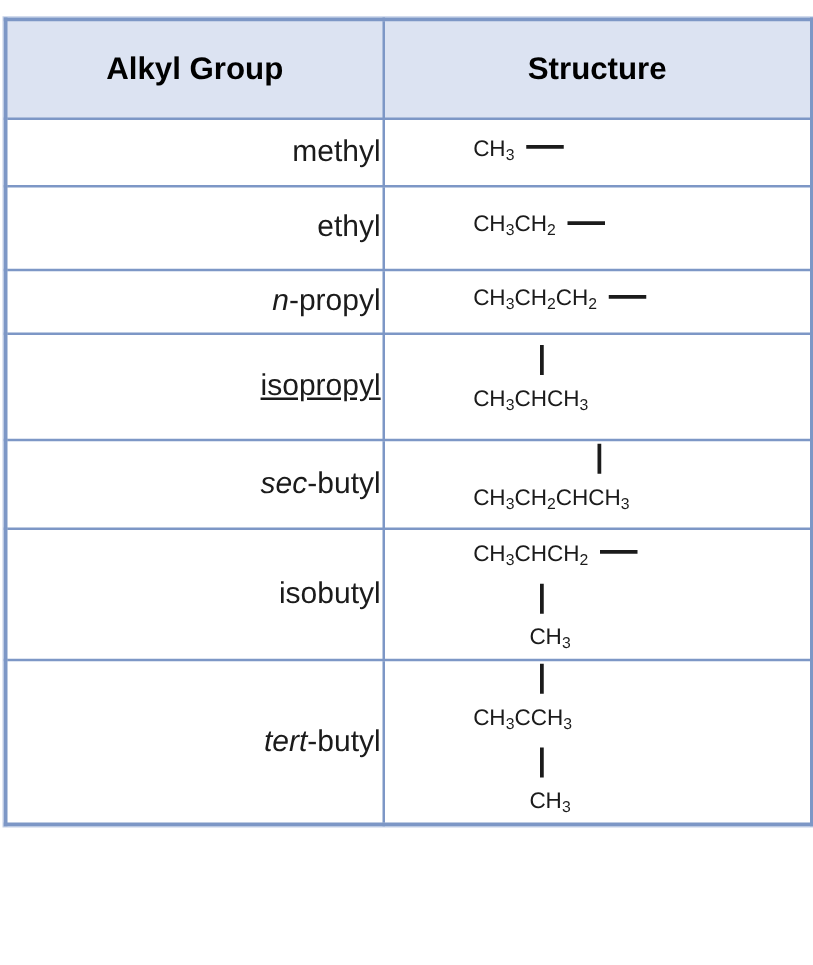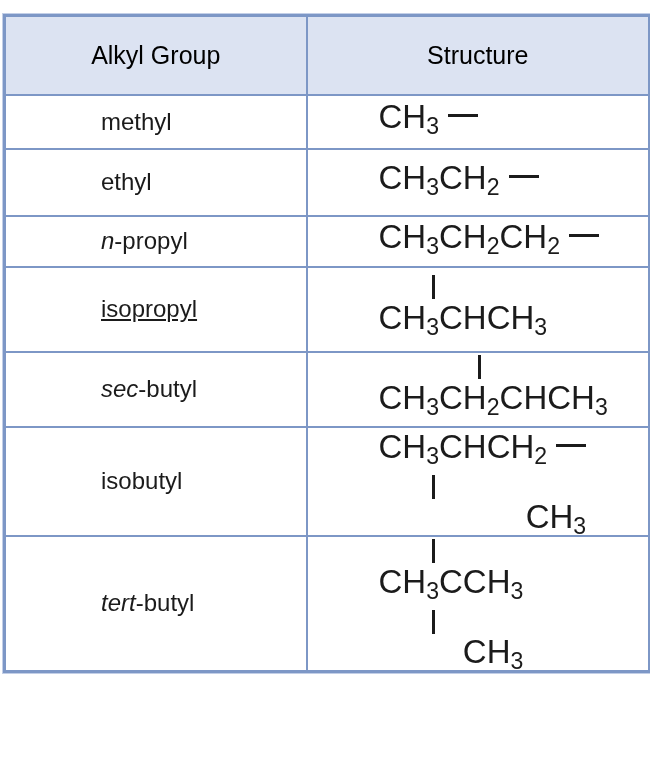--- a/index.html
+++ b/index.html
@@ -21,42 +21,42 @@
     border:3px solid var(--border-color);
     box-shadow:0 0 0 1px var(--halo-color);
     background:#fff;
   }
   col.c-group{width:302px;}
   col.c-struct{width:343px;}
   th,td{border:2px solid var(--border-color);vertical-align:middle;}
   thead tr{height:79px;}
   th{
     background:var(--header-bg);
-    font-weight:normal;font-size:25px;color:#000;
+    font-weight:bold;font-size:25px;color:#000;
     text-align:center;
   }
   tbody tr:nth-child(1){height:54px;}
   tbody tr:nth-child(2){height:67px;}
   tbody tr:nth-child(3){height:51px;margin-top:37px;}
   tbody tr:nth-child(4){height:85px;text-decoration:underline;}
   tbody tr:nth-child(5){height:52px;}
   tbody tr:nth-child(6){height:80px;}
   tbody tr:nth-child(7){height:113px;}
   tbody tr:nth-child(8){height:147px;}
   td.name-cell{
-    font-size:24px;padding-left:95px;text-align:left;
+    font-size:24px;padding-left:95px;text-align:right;
     background:#fff;
   }
   td.name-cell i{font-style:italic;}
   td.struct-cell{
     padding-left:71px;text-align:left;background:#fff;
   }
   .struct{
-    position:relative;display:inline-block;text-align:right;
-    font-size:33px;line-height:36px;white-space:nowrap;
+    position:relative;display:inline-block;text-align:left;
+    font-size:18px;line-height:36px;white-space:nowrap;
   }
   .sline{white-space:nowrap;}
   .sub{font-size:0.7em;vertical-align:-0.26em;}
   .dash{
     display:inline-block;width:30px;height:3px;background:var(--ink);
     margin-left:9px;vertical-align:0.32em;
   }
   .bondrow{position:relative;height:26px;}
   .vbond{
     position:absolute;top:1px;width:3px;height:24px;background:var(--ink);

